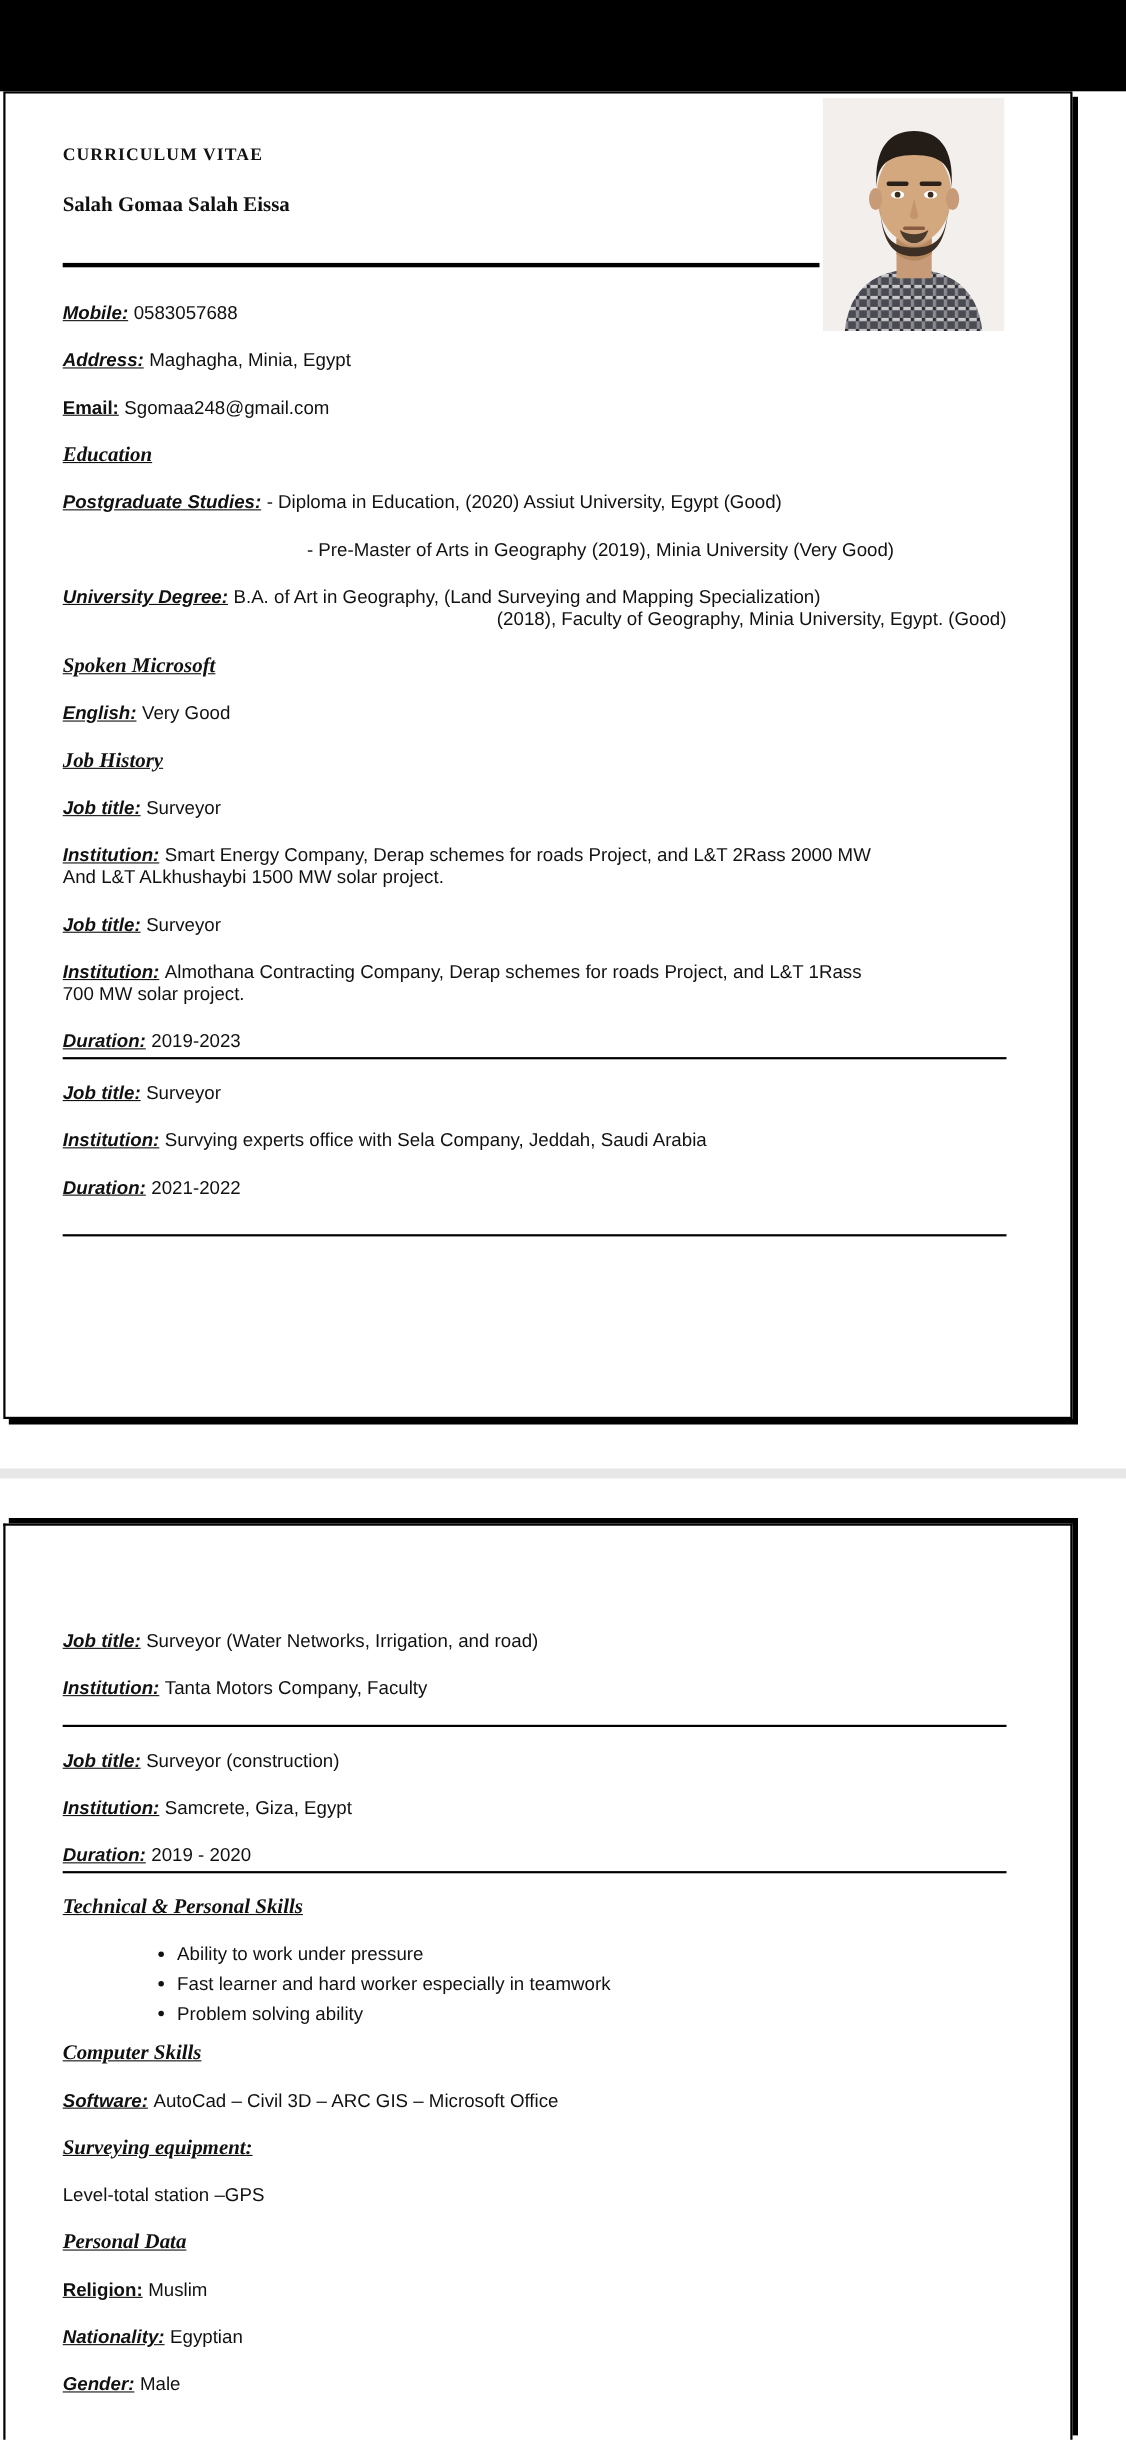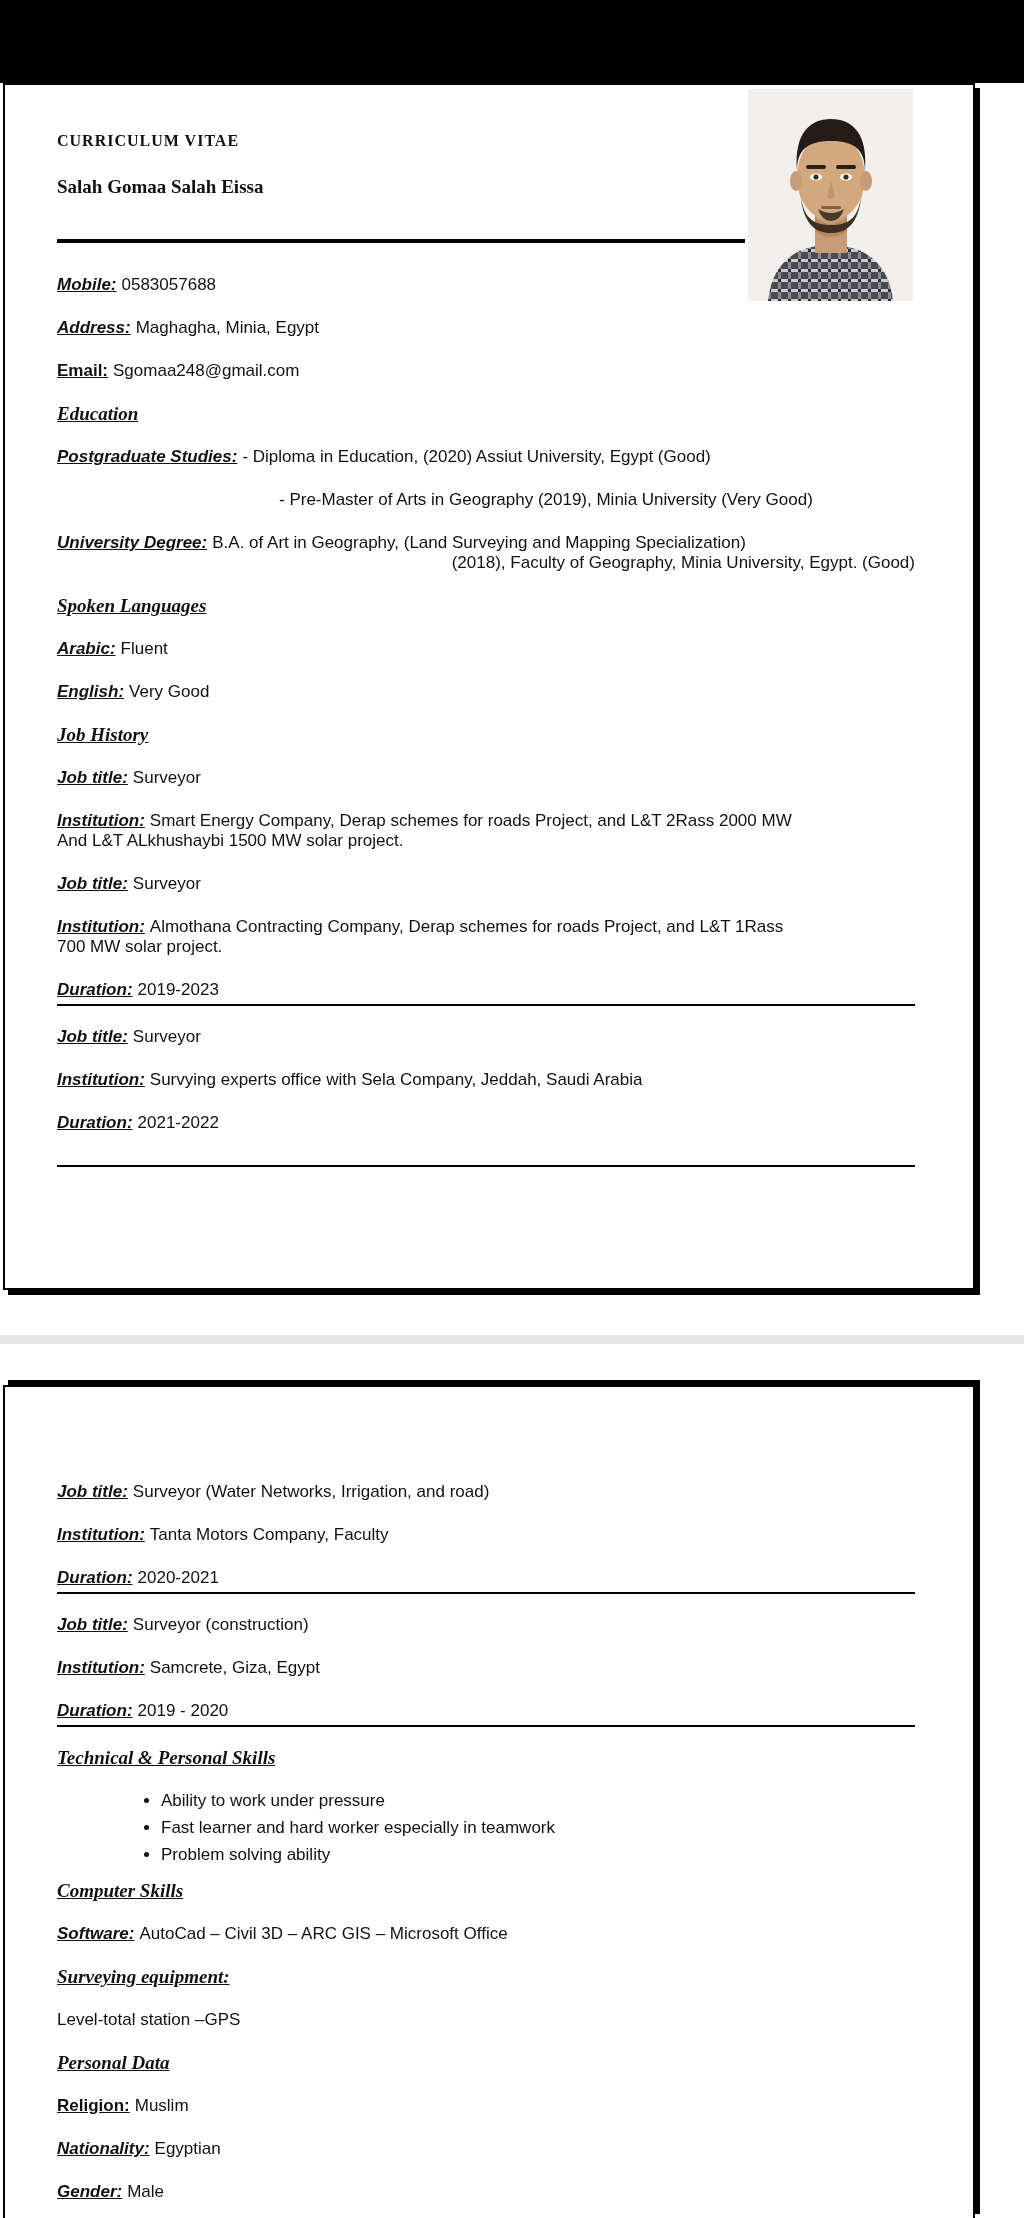--- a/index.html
+++ b/index.html
@@ -93,22 +93,21 @@
 
     <p class="line first"><span class="lbl">Mobile:</span><span class="val">0583057688</span></p>
     <p class="line"><span class="lbl">Address:</span><span class="val">Maghagha, Minia, Egypt</span></p>
     <p class="line"><span class="lbl up">Email:</span><span class="val">Sgomaa248@gmail.com</span></p>
 
     <p class="heading">Education</p>
     <p class="line"><span class="lbl">Postgraduate Studies:</span><span class="val">- Diploma in Education, (2020) Assiut University, Egypt (Good)</span></p>
     <p class="line indent1"><span class="val">- Pre-Master of Arts in Geography (2019), Minia University (Very Good)</span></p>
     <p class="line hang2"><span class="lbl">University Degree:</span><span class="val">B.A. of Art in Geography, (Land Surveying and Mapping Specialization)</span><span class="l2 val">(2018), Faculty of Geography, Minia University, Egypt. (Good)</span></p>
 
-    <p class="heading">Spoken Languages</p>
-    <p class="line"><span class="lbl">Arabic:</span><span class="val">Fluent</span></p>
+    <p class="heading">Spoken Microsoft</p>
     <p class="line"><span class="lbl">English:</span><span class="val">Very Good</span></p>
 
     <p class="heading">Job History</p>
 
     <p class="line"><span class="lbl">Job title:</span><span class="val">Surveyor</span></p>
     <p class="line"><span class="lbl">Institution:</span><span class="val val-multi">Smart Energy Company, Derap schemes for roads Project, and L&amp;T 2Rass 2000 MW
 And  L&amp;T ALkhushaybi 1500 MW solar project.</span></p>
 
     <p class="line"><span class="lbl">Job title:</span><span class="val">Surveyor</span></p>
     <p class="line"><span class="lbl">Institution:</span><span class="val val-multi">Almothana Contracting Company, Derap schemes for roads Project, and L&amp;T 1Rass
@@ -122,21 +121,20 @@
     <hr class="rule end">
   </div>
 </div>
 
 <div class="page-gap-strip"></div>
 
 <div class="page page2">
   <div class="inner pt2">
     <p class="line"><span class="lbl">Job title:</span><span class="val">Surveyor (Water Networks, Irrigation, and road)</span></p>
     <p class="line"><span class="lbl">Institution:</span><span class="val">Tanta Motors Company, Faculty</span></p>
-    <p class="line tight"><span class="lbl">Duration:</span><span class="val">2020-2021</span></p>
     <hr class="rule">
 
     <p class="line"><span class="lbl">Job title:</span><span class="val">Surveyor (construction)</span></p>
     <p class="line"><span class="lbl">Institution:</span><span class="val">Samcrete, Giza, Egypt</span></p>
     <p class="line tight"><span class="lbl">Duration:</span><span class="val">2019 - 2020</span></p>
     <hr class="rule">
 
     <p class="heading">Technical &amp; Personal Skills</p>
     <ul class="skills">
       <li>Ability to work under pressure</li>

